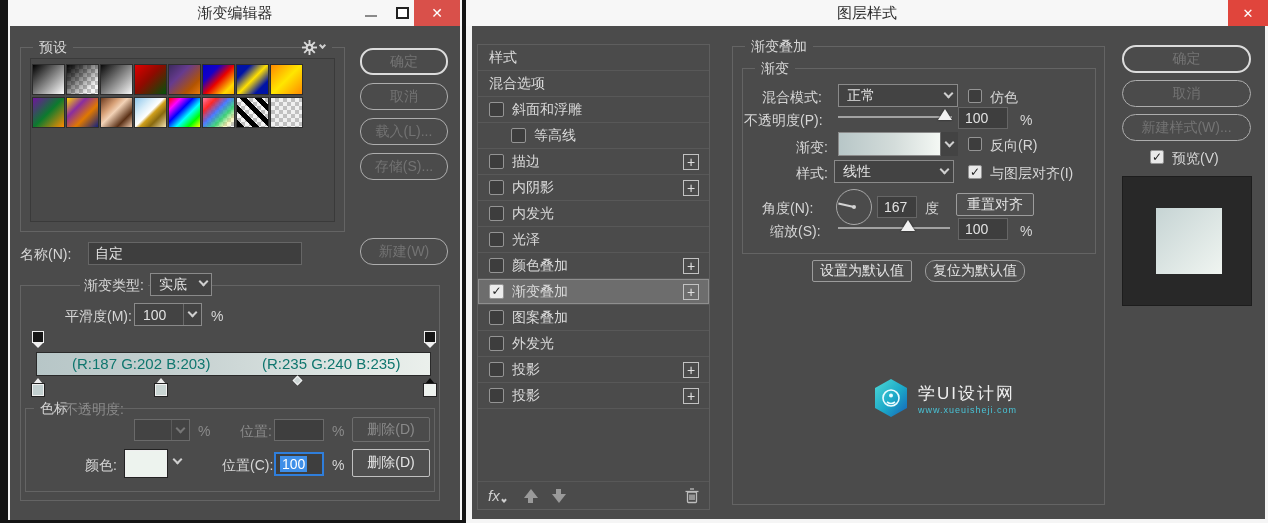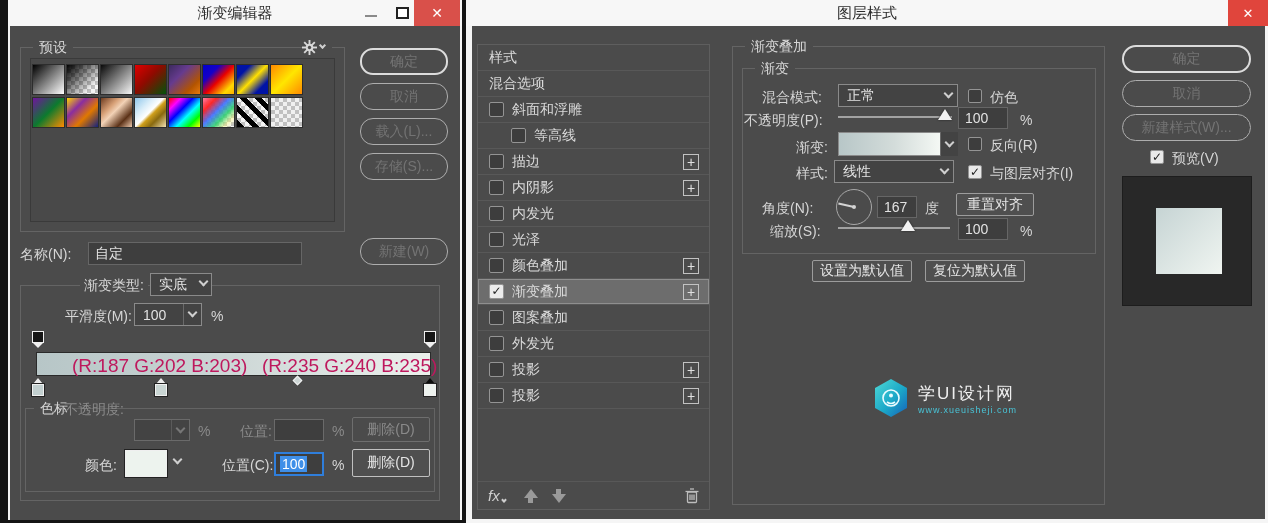--- a/index.html
+++ b/index.html
@@ -73,21 +73,21 @@
   
   .stop-top { position:absolute; width:14px; }
   .stop-top .sq { width:12px; height:12px; margin:0 auto; background:#161616; border:1px solid #f0f0f0; }
   .stop-top .ptr { width:0; height:0; margin:0 auto; border-left:5px solid transparent; border-right:5px solid transparent; border-top:5px solid #f0f0f0; }
   .stop-bot { position:absolute; width:14px; }
   .stop-bot .ptr { width:0; height:0; margin:0 auto; border-left:5px solid transparent; border-right:5px solid transparent; border-bottom:6px solid #ededed; }
   .stop-bot .sq { width:12px; height:12px; margin:0 auto; border:1px solid #f0f0f0; outline:1px solid #222; }
   .stop-bot.selected .ptr { border-bottom-color:#0c0c0c; }
   .midpoint { position:absolute; width:7px; height:7px; background:#cdd6d5; border:1px solid #f2f2f2; transform:rotate(45deg); }
 
-  .annotation { position:absolute; color:#be185d; font-size:19px; white-space:nowrap; }
+  .annotation { position:absolute; color:#0f766e; font-size:15px; white-space:nowrap; }
 
   
   .dial { position:absolute; width:36px; height:36px; border:1px solid #a8a8a8; border-radius:50%; }
   .dial-line { position:absolute; width:16px; height:2px; background:#d4d4d4; transform-origin:left center; }
   .dial-dot { position:absolute; width:4px; height:4px; border-radius:50%; background:#d4d4d4; }
 
   
   .tool-arrow-up { width:0; height:0; border-left:7px solid transparent; border-right:7px solid transparent; border-bottom:9px solid #9a9a9a; }
   .tool-arrow-up::after { content:""; }
   .arrow-stem { width:5px; height:5px; background:#9a9a9a; margin:0 auto; }
@@ -381,21 +381,21 @@
 
   <span class="lbl abs" style="left:304px; top:223px;">缩放(S):</span>
   <div class="track" style="left:372px; top:227px; width:112px;"></div>
   <div class="thumb" style="left:435px; top:220px;"></div>
   <div class="field" style="left:492px; top:218px; width:50px; height:22px;">
     <span>100</span>
   </div>
   <span class="lbl abs" style="left:554px; top:223px;">%</span>
 
   <div class="rect-btn" style="left:346px; top:260px; width:100px; height:22px;">设置为默认值</div>
-  <div class="rect-btn" style="left:459px; top:260px; width:100px; height:22px;">复位为默认值</div>
+  <div class="rect-btn" style="left:459px; top:260px; width:100px; height:22px;border-radius:10px;">复位为默认值</div>
 
   <div class="abs" style="left:406px; top:378px; display:flex; align-items:center;">
     <svg width="38" height="40" viewBox="0 0 38 40">
       <defs>
         <linearGradient id="wmg" x1="0" y1="0" x2="1" y2="1">
           <stop offset="0" stop-color="#4fd9d6"></stop>
             <stop offset="0.55" stop-color="#1ba8c8"></stop>
             <stop offset="1" stop-color="#1660b8"></stop>
         </linearGradient>
       </defs>

